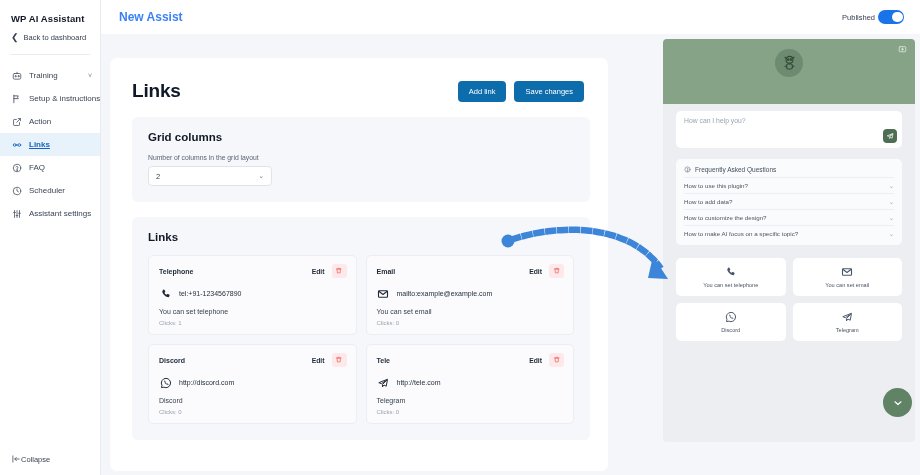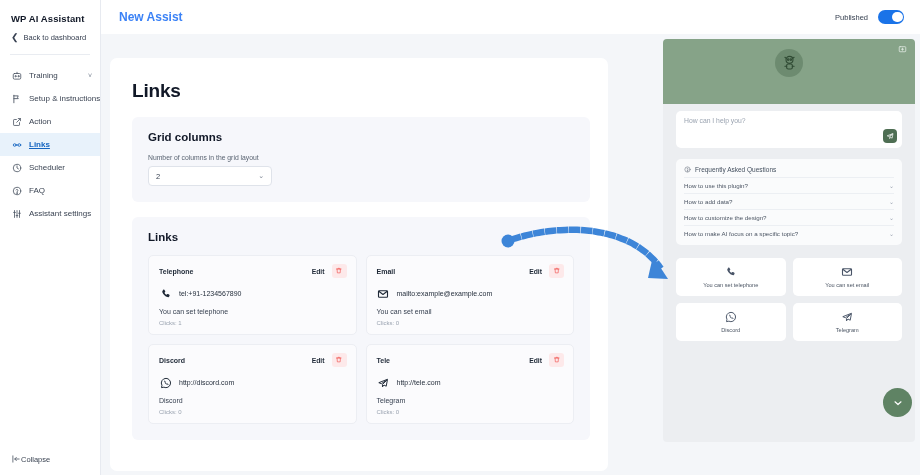--- a/index.html
+++ b/index.html
@@ -45,21 +45,21 @@
   }
   .collapse-row .ico svg { width: 10px; height: 10px; display:block; color:#4b5563;}
 
   
   .right { flex: 1; display: flex; flex-direction: column; min-width: 0; }
   .topbar {
     height: 34px; background: #fff; display: flex; align-items: center;
     padding: 0 16px 0 18px; flex: 0 0 34px;
   }
   .page-title { font-size: 12px; font-weight: bold; color: #3b82f6; }
-  .topbar-right { margin-left: auto; display: flex; align-items: center; gap: 10px; }
+  .topbar-right { margin-left: auto; display: flex; align-items: center; gap: 3px; }
   .published-label { font-size: 7.5px; color: #374151; }
   .toggle {
     width: 26px; height: 13.5px; border-radius: 8px; background: #1a73e8;
     position: relative; cursor: pointer;
   }
   .toggle .knob {
     position: absolute; top: 1.5px; right: 1.5px;
     width: 10.5px; height: 10.5px; border-radius: 50%; background: #fff;
   }
 
@@ -251,35 +251,35 @@
               <ellipse cx="11.7" cy="8" rx="2.3" ry="2"></ellipse>
             </svg>
         </span>
         <span class="nav-label">Links</span>
       </div>
 
       <div class="nav-item">
         <span class="ico">
           <svg viewBox="0 0 16 16" fill="none" stroke="currentColor" stroke-width="1.3" stroke-linecap="round" stroke-linejoin="round">
               <circle cx="8" cy="8" r="6"></circle>
-              <path d="M8 4.6V8l2.3 1.4"></path>
-            </svg>
-        </span>
-        <span class="nav-label">Scheduler</span>
+              <path d="M6.5 6.3a1.6 1.6 0 0 1 3 .6c0 1.1-1.5 1.3-1.5 2.3"></path>
+              <circle cx="8" cy="11.3" r=".5" fill="currentColor"></circle>
+            </svg>
+        </span>
+        <span class="nav-label">FAQ</span>
       </div>
 
       <div class="nav-item">
         <span class="ico">
           <svg viewBox="0 0 16 16" fill="none" stroke="currentColor" stroke-width="1.3" stroke-linecap="round" stroke-linejoin="round">
               <circle cx="8" cy="8" r="6"></circle>
-              <path d="M6.5 6.3a1.6 1.6 0 0 1 3 .6c0 1.1-1.5 1.3-1.5 2.3"></path>
-              <circle cx="8" cy="11.3" r=".5" fill="currentColor"></circle>
-            </svg>
-        </span>
-        <span class="nav-label">FAQ</span>
+              <path d="M8 4.6V8l2.3 1.4"></path>
+            </svg>
+        </span>
+        <span class="nav-label">Scheduler</span>
       </div>
 
       <div class="nav-item">
         <span class="ico">
           <svg viewBox="0 0 16 16" fill="none" stroke="currentColor" stroke-width="1.3" stroke-linecap="round">
               <path d="M4 2.5v11M8 2.5v11M12 2.5v11"></path>
               <path d="M2.6 5.5h2.8M6.6 10.5h2.8M10.6 6.8h2.8"></path>
             </svg>
         </span>
         <span class="nav-label">Assistant settings</span>
@@ -308,20 +308,24 @@
           <div class="knob"></div>
         </div>
       </div>
     </header>
 
     <div class="body-wrap">
 
       <section class="main-card">
         <div class="main-head">
           <h1 class="main-title">Links</h1>
+          <div class="main-actions">
+            <button class="btn">Add link</button>
+            <button class="btn">Save changes</button>
+          </div>
         </div>
 
         <div class="panel">
           <div class="panel-title">Grid columns</div>
           <div class="field-label">Number of columns in the grid layout</div>
           <div class="select-box">
             <span>2</span>
             <span class="select-caret">⌄</span>
           </div>
         </div>

